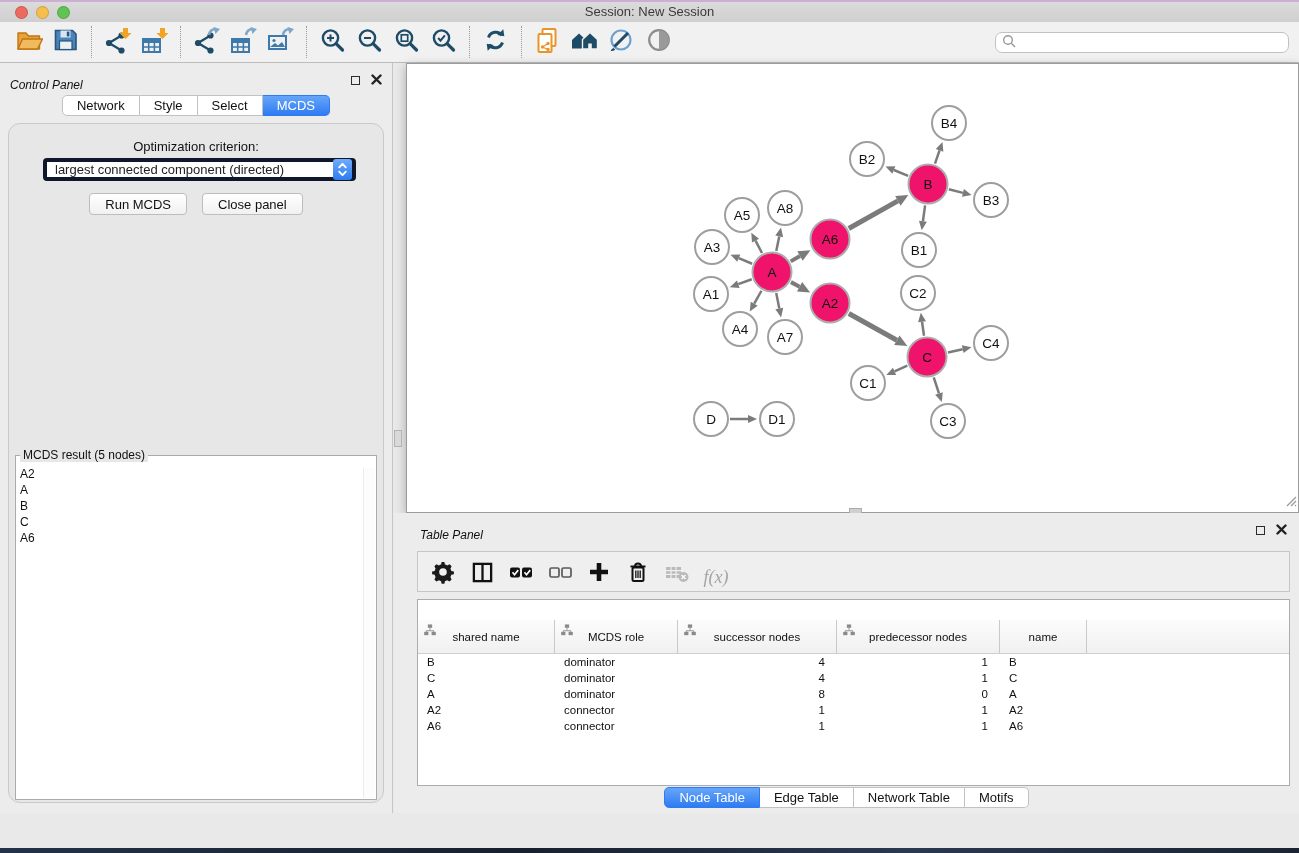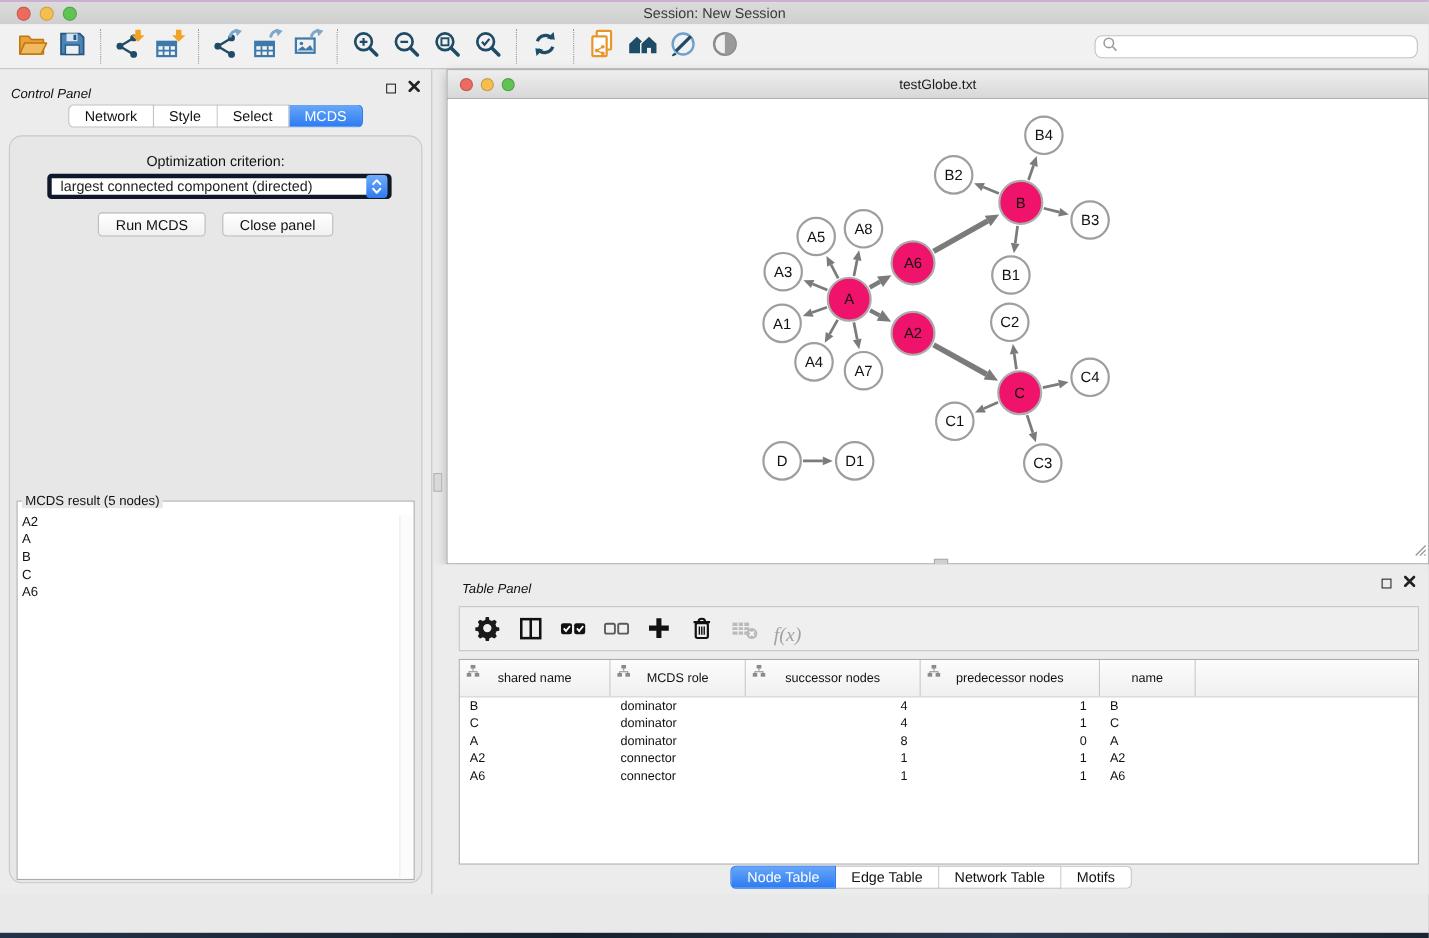--- a/index.html
+++ b/index.html
@@ -76,21 +76,21 @@
 
   
   .table-panel { position:absolute; left:394px; top:513px; right:0; height:300px; background:#ECECEC; }
   .tp-toolbar { position:absolute; left:23px; right:9px; top:38px; height:41px; background:#EFEFEF;
                 border:1px solid #C6C6C6; display:flex; align-items:center; gap:5px; padding:0 8px; }
   .tp-tbtn { width:34px; height:32px; display:flex; align-items:flex-end; justify-content:center; cursor:default; }
   .fx { font-family:"Liberation Serif",serif; font-style:italic; font-size:18px; color:#A3A3A3; }
   .tp-table { position:absolute; left:23px; right:9px; top:86px; bottom:27px; background:#fff;
               border:1px solid #ACACAC; overflow:hidden; }
   .thead { display:flex; height:34px; background:linear-gradient(#FCFCFC,#F0F0F0);
-           border-bottom:1px solid #CFCFCF; font-size:11.5px; color:#111; }
+           border-bottom:1px solid #CFCFCF; font-size:11.5px; color:#111;margin-top:20px; }
   .th { position:relative; display:flex; align-items:center; justify-content:center;
         border-right:1px solid #C9C9C9; flex-shrink:0; }
   .th.filler { flex:1; border-right:none; }
   .th .hicon { position:absolute; left:6px; top:4px; }
   .tr { display:flex; height:16px; align-items:center; font-size:11.5px; color:#111; }
   .td { flex-shrink:0; white-space:nowrap; overflow:hidden; }
   .td.left  { text-align:left; padding-left:9px; }
   .td.right { text-align:right; padding-right:12px; }
   .tp-tabs { position:absolute; left:0; right:0; bottom:5px; display:flex; justify-content:center; }
 
@@ -316,28 +316,20 @@
             <li>B</li>
             <li>C</li>
             <li>A6</li>
           </ul>
         <div class="scroll-track"></div>
       </div>
     </div>
   </div>
 
   <div class="net-window">
-    <div class="nw-titlebar">
-      <div class="nw-traffic">
-        <span class="nw-light l-red"></span>
-        <span class="nw-light l-yel"></span>
-        <span class="nw-light l-grn"></span>
-      </div>
-      <div class="nw-title">testGlobe.txt</div>
-    </div>
     <div class="nw-canvas">
       <svg id="graph-svg" width="891" height="423">
           <g>
             <line x1="345.15384615384613" y1="172.73076923076923" x2="331.7692307692308" y2="167.15384615384613" stroke="#7b7b7b" stroke-width="2.5"></line>
             <polygon points="323.46153846153845,163.69230769230768 333.3076923076923,163.46153846153845 330.2307692307692,170.8461538461538" fill="#7b7b7b"></polygon>
           </g>
           <g>
             <line x1="354.9864516940986" y1="161.97425821878738" x2="348.50664655214604" y2="149.6626284490775" stroke="#7b7b7b" stroke-width="2.5"></line>
             <polygon points="344.31492865665246,141.69836444763965 352.046319441674,147.799642717747 344.9669736626181,151.52561418040798" fill="#7b7b7b"></polygon>
           </g>

